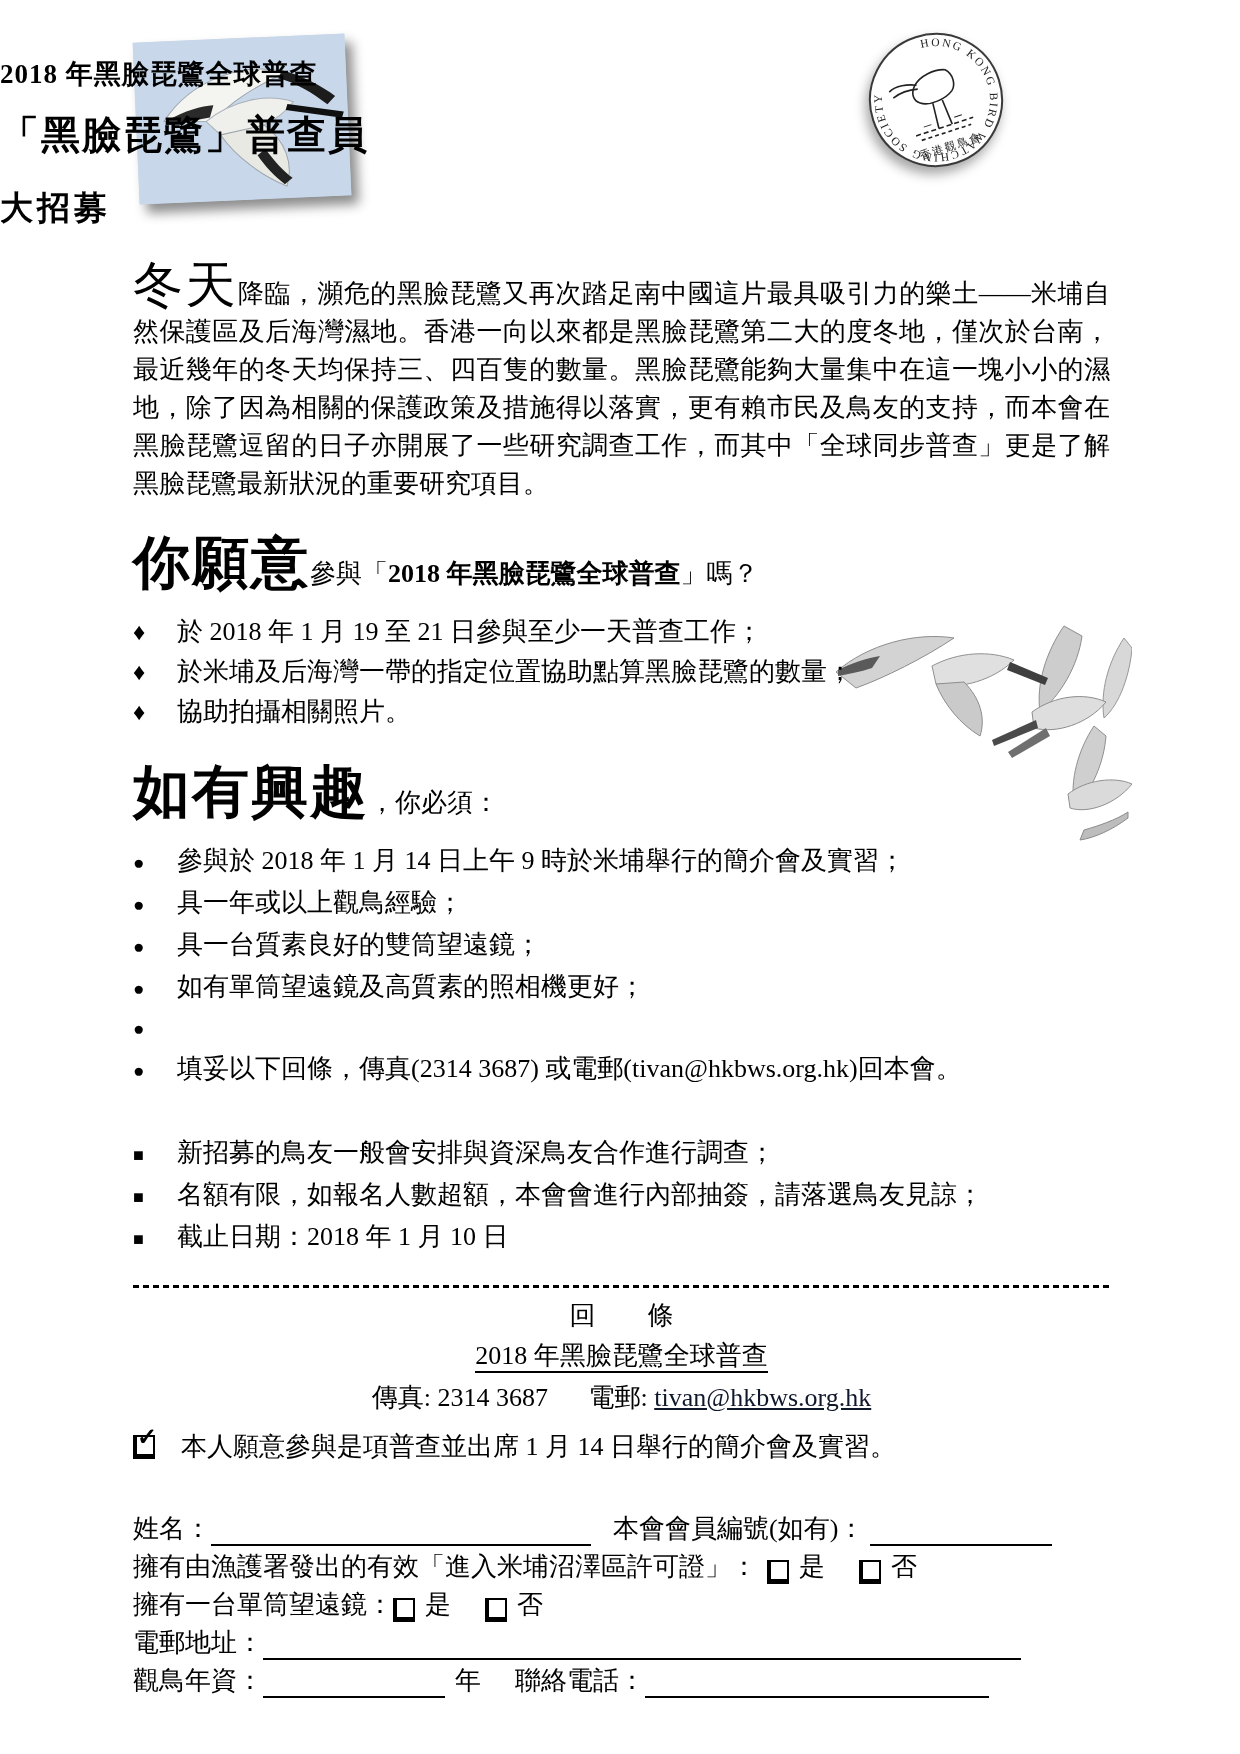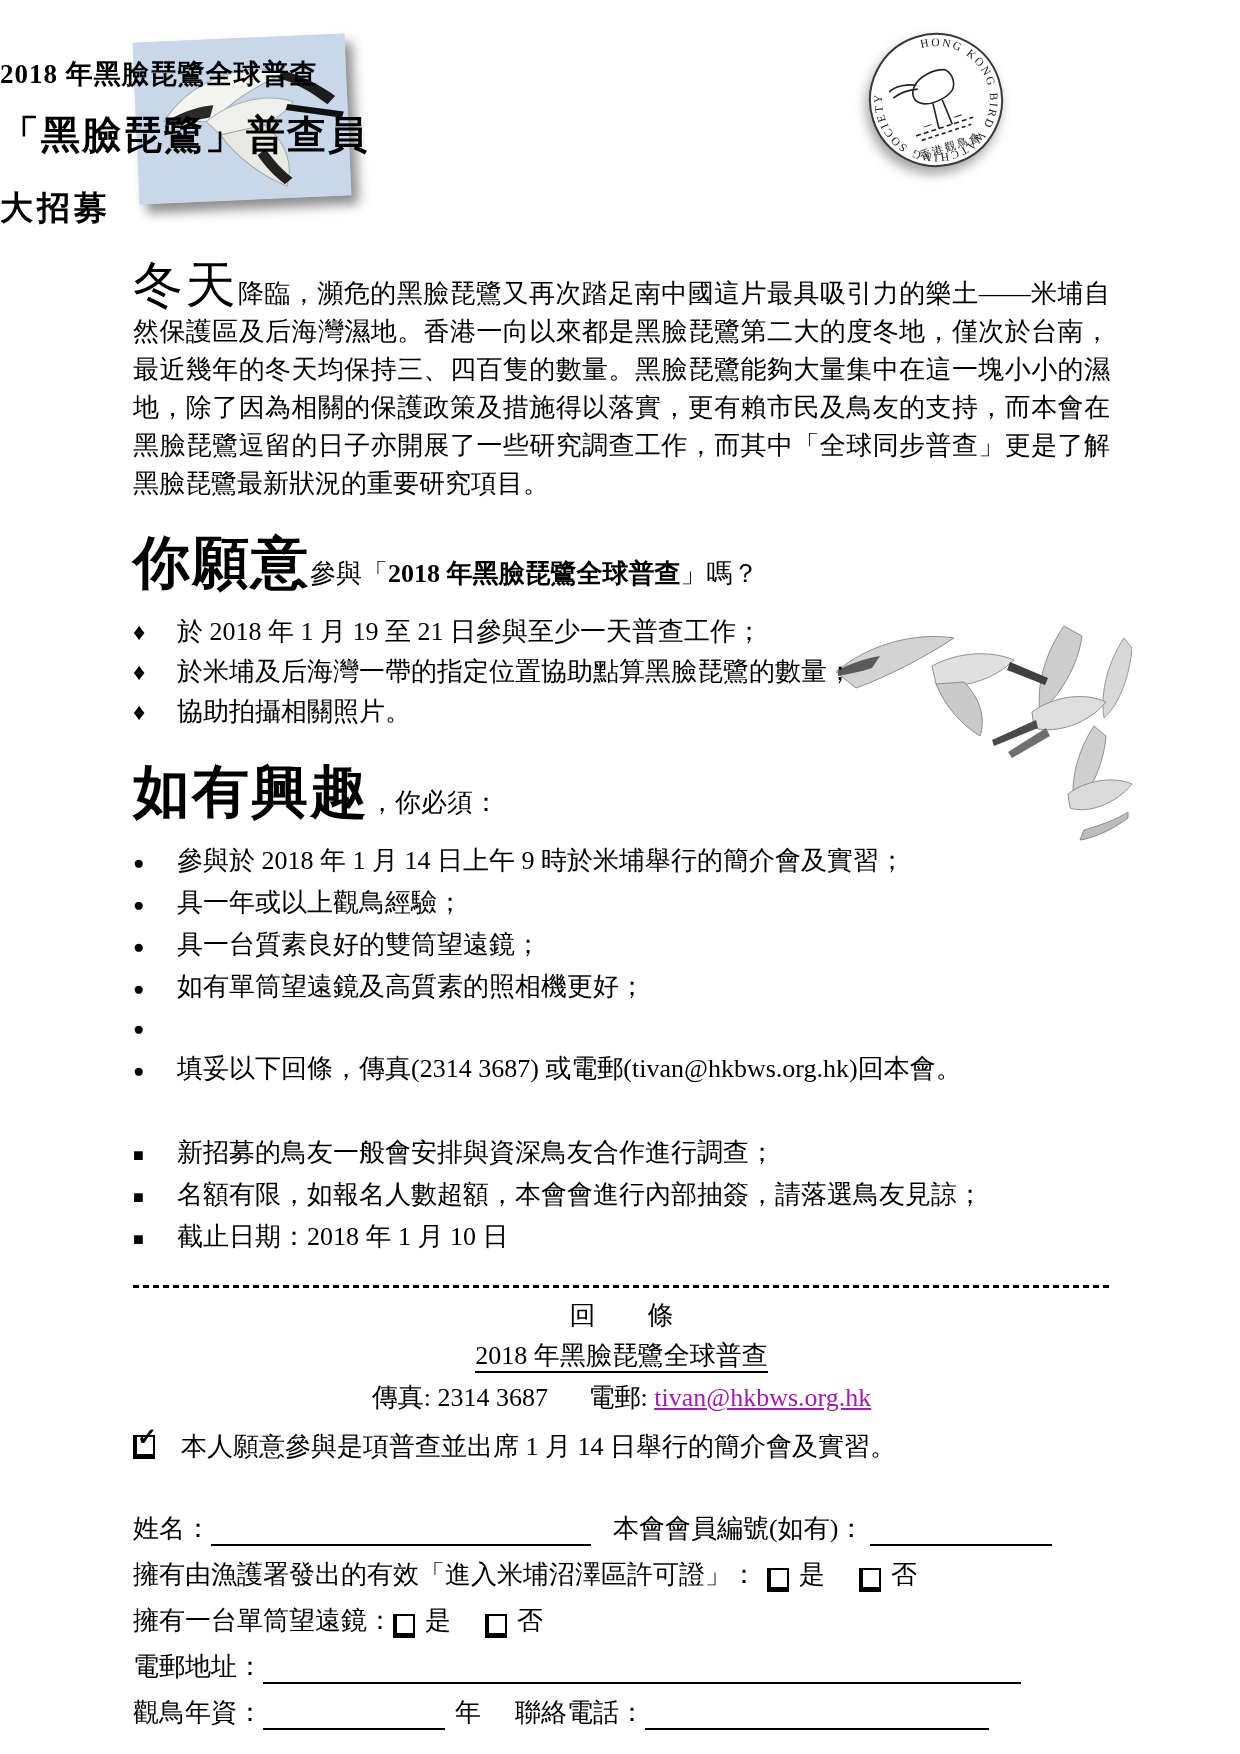--- a/index.html
+++ b/index.html
@@ -31,29 +31,29 @@
   .marker.square{font-size:18px;}
   ul.notes{margin-top:42px;}
   
   .divider{margin-top:26px;height:3px;width:100%;
     background:repeating-linear-gradient(90deg,#000 0 6px,transparent 6px 10px);}
   
   .center-line{text-align:center;font-size:26px;line-height:40px;}
   .reply-title{margin-top:8px;white-space:pre;}
   .reply-subtitle span{border-bottom:2px solid #000;padding-bottom:1px;}
   .fax-email{margin-top:2px;}
-  .email-link{color:#a21caf;text-decoration:underline;}
+  .email-link{color:#0f172a;text-decoration:underline;}
   .confirm-line{margin-top:10px;font-size:26px;line-height:38px;display:flex;align-items:center;}
   .cbx{display:inline-block;width:16px;height:17px;border:2px solid #000;
     border-left-width:4px;border-bottom-width:5px;background:#fff;vertical-align:-3px;}
   .cbx-checked{position:relative;}
   .cbx-checked .tick{position:absolute;left:0px;top:-12px;font-size:24px;font-weight:700;line-height:24px;}
   .confirm-text{margin-left:26px;}
   
-  .form-row{display:flex;align-items:flex-end;font-size:26px;line-height:34px;margin-top:12px;white-space:nowrap;}
+  .form-row{display:flex;align-items:flex-end;font-size:26px;line-height:34px;margin-top:4px;white-space:nowrap;}
   .fill{display:inline-block;border-bottom:2px solid #000;height:26px;}
   .w-name{width:380px;}
   .w-member{width:182px;margin-left:6px;}
   .w-years{width:182px;}
   .w-phone{width:344px;}
   .w-mail{width:758px;}
   .gap-lg{margin-left:34px;}
   .gap-md{margin-left:22px;}
   .gap-sm{margin-left:10px;}
   .cb-label{margin-left:10px;}

